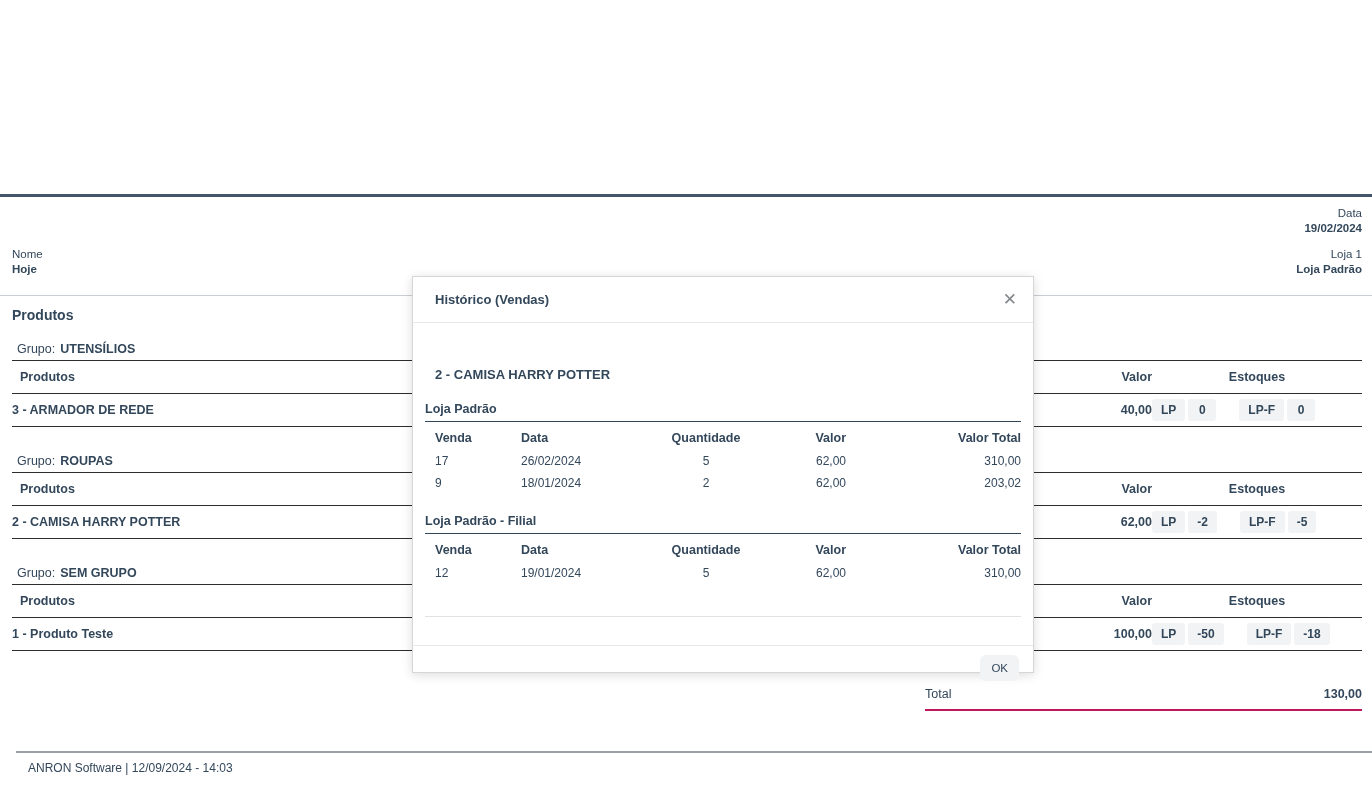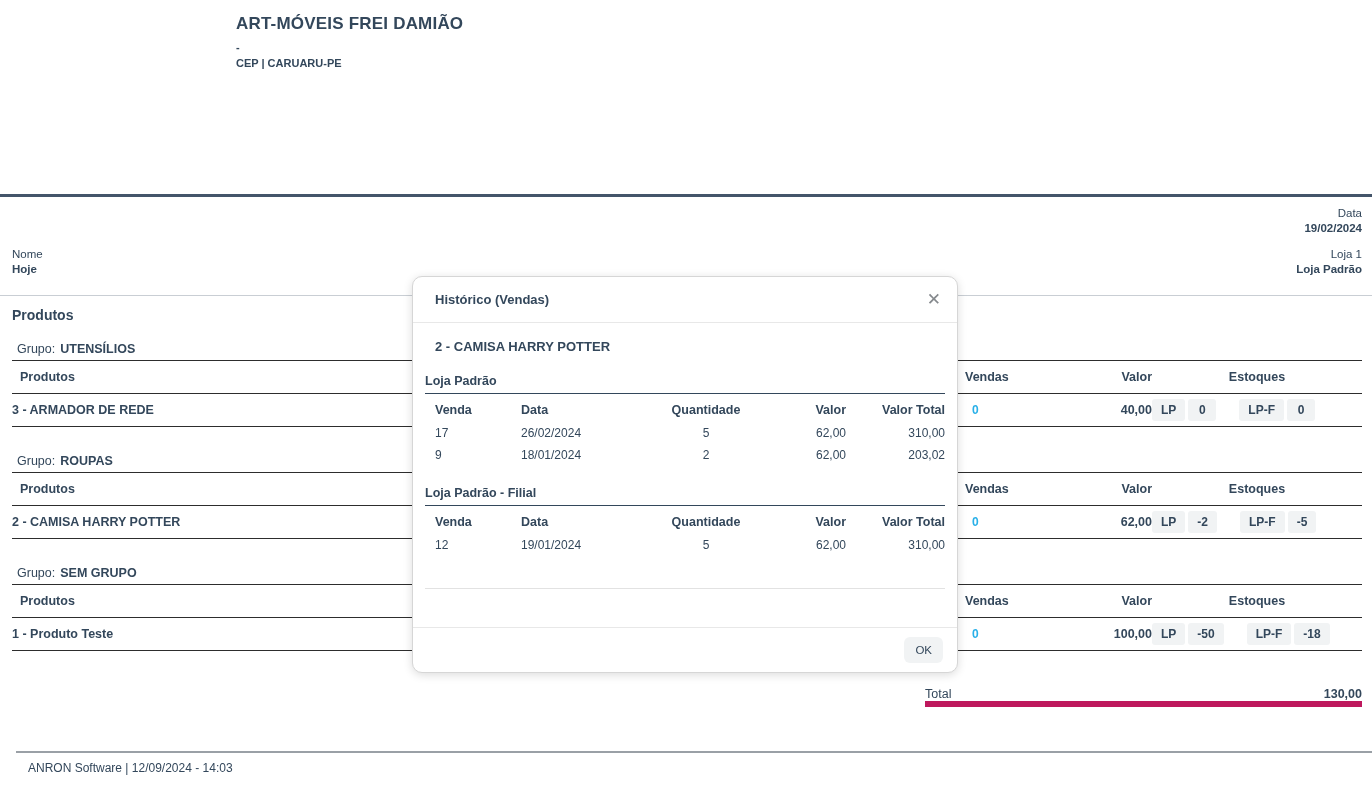--- a/index.html
+++ b/index.html
@@ -52,29 +52,29 @@
   .col-valor  { width:104px; text-align:right; }
   .col-est    { width:210px; text-align:center; }
   .product-name { flex:1; font-weight:bold; font-size:12.5px; }
   .vendas-val { width:90px; padding-left:14px; color:#29b0e8; font-weight:bold; font-size:12px; cursor:pointer; }
   .valor-val  { width:104px; text-align:right; font-weight:bold; font-size:12.5px; }
   .est-cell   { width:210px; display:flex; align-items:center; gap:3px; }
   .badge { background:#f1f3f4; border-radius:3px; padding:4px 9px; font-weight:bold; font-size:12px; min-width:28px; text-align:center; }
   .badge.gap { margin-left:20px; }
 
   
-  .total-row { position:absolute; left:925px; right:10px; top:687px; display:flex; justify-content:space-between; align-items:flex-end; padding-bottom:0; border-bottom:6px solid #be185d; font-size:12.5px; }
+  .total-row { position:absolute; left:925px; right:10px; top:687px; display:flex; justify-content:space-between; align-items:flex-end; padding-bottom:8px; border-bottom:2px solid #be185d; font-size:12.5px; }
   .total-row b { font-size:12.5px; }
   .footer { position:absolute; left:16px; right:0; top:751px; border-top:2px solid #9aa0a6; }
   .footer-text { margin:8px 0 0 12px; font-size:12px; }
 
   
-  .modal { position:absolute; left:412px; top:276px; width:546px; height:397px; background:#fff;
-           border:1px solid #d6d6d6; border-radius:10px; box-shadow:0 2px 10px rgba(0,0,0,0.14);
-           display:flex; flex-direction:column; }
+  .modal { position:absolute; left:412px; top:276px; width:622px; height:397px; background:#fff;
+           border:1px solid #d6d6d6; border-radius:0; box-shadow:0 2px 10px rgba(0,0,0,0.14);
+           display:flex; flex-direction:column;gap:28px; }
   .modal-header { display:flex; justify-content:space-between; align-items:center; height:46px; padding:0 16px 0 22px; border-bottom:1px solid #e8e8e8; flex:0 0 auto; }
   .modal-title { font-size:13px; font-weight:bold; }
   .close-icon { font-size:17px; color:#85898d; cursor:pointer; line-height:1; }
   .modal-body { flex:1 1 auto; padding:0 12px; }
   .modal-product { font-weight:bold; font-size:13px; margin:16px 0 0 10px; }
   .store-section { margin-top:20px; }
   .store-name { font-size:12.5px; font-weight:bold; padding-bottom:5px; border-bottom:1.5px solid #33475b; }
   .m-row { display:flex; font-size:12px; padding:4px 0 4px 10px; align-items:center; }
   .m-head { font-weight:bold; font-size:12.5px; padding-top:9px; padding-bottom:5px; }
   .m-c1 { width:86px; } .m-c2 { width:140px; } .m-c3 { width:90px; text-align:center; }
@@ -82,25 +82,20 @@
   .body-end-line { border-top:1px solid #e2e2e2; margin-top:32px; }
   .modal-footer { flex:0 0 auto; border-top:1px solid #e8e8e8; padding:9px 14px; display:flex; justify-content:flex-end; }
   .ok-button { background:#f1f3f4; border:none; border-radius:6px; padding:7px 11px; font-size:11.5px; color:#33475b; font-family:inherit; cursor:pointer; }
 </style>
 </head>
 <body>
 
 <div class="page">
 
 
-  <div class="abs company">
-    <div class="company-name">ART-MÓVEIS FREI DAMIÃO</div>
-    <div class="company-dash">-</div>
-    <div class="company-cep">CEP | CARUARU-PE</div>
-  </div>
 
 
   <div class="abs header-divider"></div>
 
   <div class="abs data-block">
     <div class="info-label">Data</div>
     <div class="info-value">19/02/2024</div>
   </div>
   <div class="abs nome-block">
     <div class="info-label">Nome</div>

